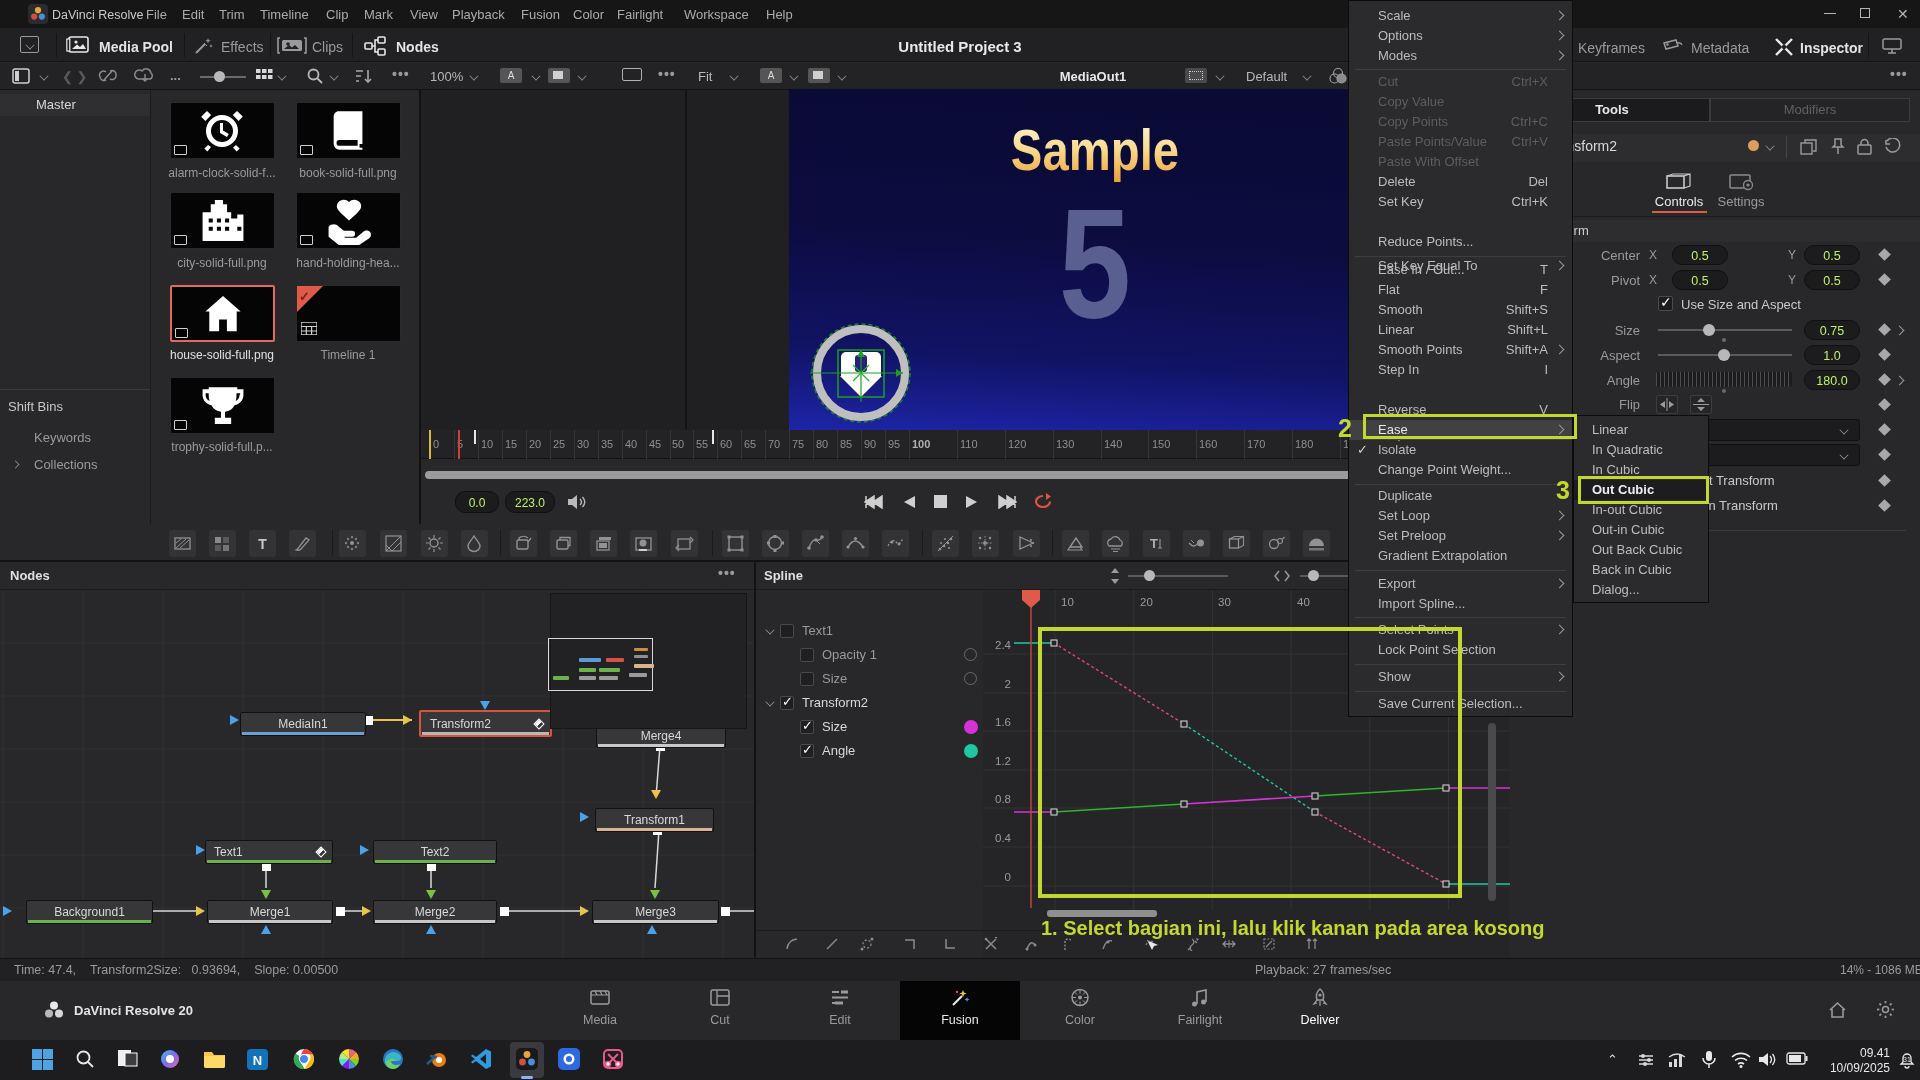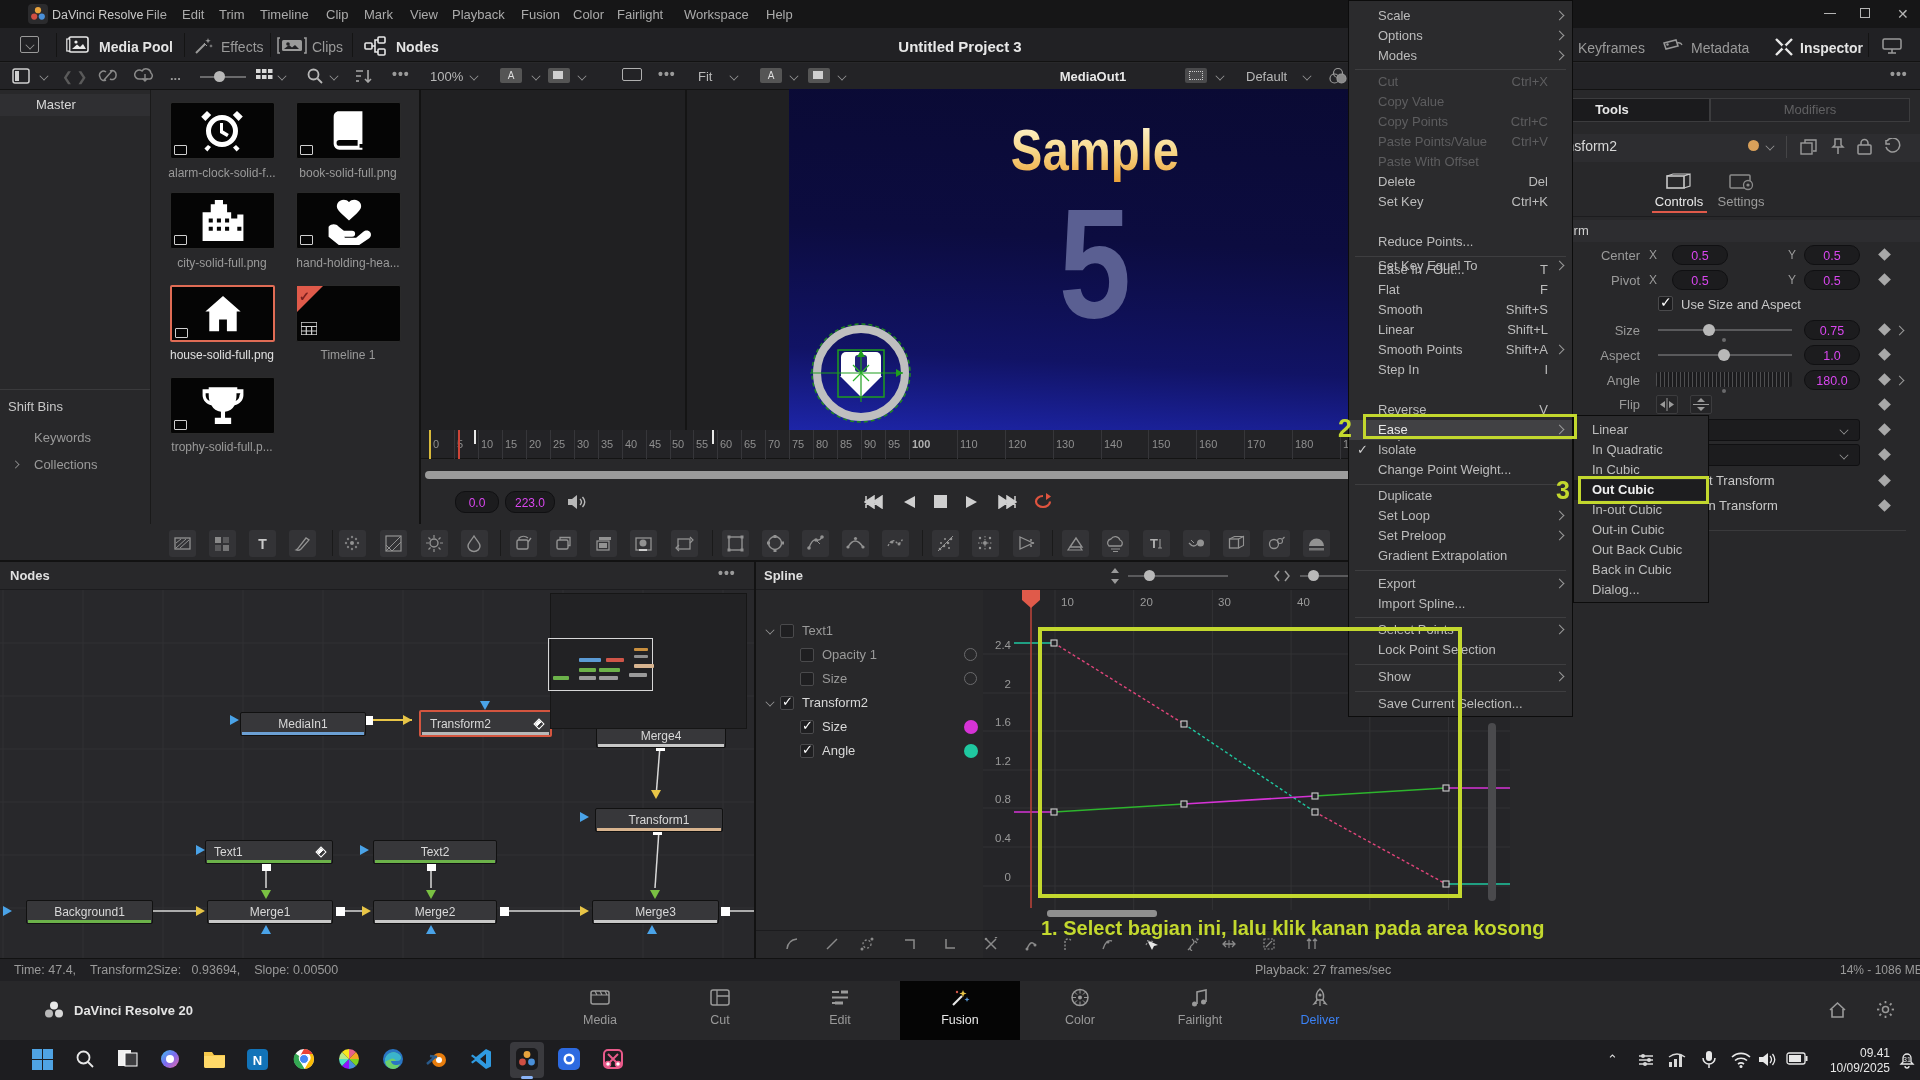--- a/index.html
+++ b/index.html
@@ -1,21 +1,21 @@
 <!DOCTYPE html>
 <html><head><meta charset="utf-8"><style>
 *{margin:0;padding:0;box-sizing:border-box}
 html,body{width:1920px;height:1080px;overflow:hidden;background:#28282a;font-family:"Liberation Sans",sans-serif}
 .abs{position:absolute}
 #root{position:relative;width:1920px;height:1080px;background:#28282a;overflow:hidden}
 .tb-text{color:#ababab;font-size:13px}
 .chev{display:inline-block;width:8px;height:8px;border-right:1.5px solid #9a9a9a;border-bottom:1.5px solid #9a9a9a;transform:rotate(45deg) scale(.8)}
 .chev-r{display:inline-block;width:7px;height:7px;border-right:1.5px solid #9a9a9a;border-top:1.5px solid #9a9a9a;transform:rotate(45deg)}
 .vsep{position:absolute;width:1px;background:#141414}
-.inbox{position:absolute;background:#1c1c1e;border:1px solid #101012;border-radius:10px;color:#d946ef;font-size:12px;text-align:center}
+.inbox{position:absolute;background:#1c1c1e;border:1px solid #101012;border-radius:10px;color:#bef264;font-size:12px;text-align:center}
 .diamond{position:absolute;width:9px;height:9px;background:#a8a8a8;transform:rotate(45deg)}
 .menu-item{position:absolute;left:0;width:100%;height:20px;line-height:20px;padding-left:29px;color:#bcbcbc;font-size:13px}
 .menu-item .sc{position:absolute;right:24px;color:#bcbcbc}
 .menu-item.gray,.menu-item.gray .sc{color:#5d5d5f}
 .menu-item .ar{position:absolute;right:9px;top:6px}
 .msep{position:absolute;left:6px;right:6px;height:1px;background:#3e3e40}
 .node{position:absolute;background:#37373a;border:1px solid #111;border-radius:2px;color:#d8d8d8;font-size:12px;text-align:center;z-index:3}
 .node .ul{position:absolute;left:1px;right:1px;bottom:0px;height:3px}
 .thumb{position:absolute;width:105px;height:57px;background:#050505;border:1px solid #2a2a2a;border-radius:2px}
 .tlabel{position:absolute;width:120px;text-align:center;color:#9a9a9a;font-size:12px;white-space:nowrap;overflow:hidden}
@@ -591,21 +591,21 @@
 <rect x="656" y="180" width="9" height="9" fill="#fff"></rect>
 </svg>
 <div class="node" style="left:240px;top:150px;width:126px;height:24px;line-height:22px;">MediaIn1<div class="ul" style="background:#6ca0d4"></div></div>
 <div class="node" style="left:419px;top:148px;width:133px;height:27px;line-height:24px;border:2px solid #d4553f;text-align:left;padding-left:9px">Transform2<span style="position:absolute;right:7px;top:8px;width:8px;height:8px;border:1px solid #fff;transform:rotate(45deg);background:linear-gradient(90deg,#fff 50%,#37373a 50%)"></span><div class="ul" style="background:#b8b8b8"></div></div>
 <div class="node" style="left:205px;top:278px;width:128px;height:24px;line-height:22px;text-align:left;padding-left:8px">Text1<span style="position:absolute;right:7px;top:7px;width:8px;height:8px;border:1px solid #fff;transform:rotate(45deg);background:linear-gradient(90deg,#fff 50%,#37373a 50%)"></span><div class="ul" style="background:#6cb24a"></div></div>
 <div class="node" style="left:373px;top:278px;width:124px;height:24px;line-height:22px;">Text2<div class="ul" style="background:#6cb24a"></div></div>
 <div class="node" style="left:26px;top:338px;width:127px;height:24px;line-height:22px;">Background1<div class="ul" style="background:#6cb24a"></div></div>
 <div class="node" style="left:207px;top:338px;width:126px;height:24px;line-height:22px;">Merge1<div class="ul" style="background:#c8c8c8"></div></div>
 <div class="node" style="left:373px;top:338px;width:124px;height:24px;line-height:22px;">Merge2<div class="ul" style="background:#c8c8c8"></div></div>
 <div class="node" style="left:592px;top:338px;width:127px;height:24px;line-height:22px;">Merge3<div class="ul" style="background:#c8c8c8"></div></div>
-<div class="node" style="left:595px;top:246px;width:128px;height:24px;line-height:22px;">Transform1<div class="ul" style="background:#d8b48f"></div></div>
+<div class="node" style="left:595px;top:246px;width:119px;height:24px;line-height:22px;">Transform1<div class="ul" style="background:#d8b48f"></div></div>
 <div class="node" style="left:596px;top:162px;width:130px;height:24px;line-height:22px;">Merge4<div class="ul" style="background:#c8c8c8"></div></div>
 <div class="abs" style="left:550px;top:31px;width:197px;height:136px;background:#222224;border:1px solid #161616;z-index:5">
 <div class="abs" style="left:-3px;top:44px;width:105px;height:53px;border:1px solid #d8d8d8"></div>
 <div class="abs" style="left:83px;top:54px;width:14px;height:3px;background:#c98f3e;border-radius:1px"></div>
 <div class="abs" style="left:83px;top:61px;width:14px;height:3px;background:#8f8f8f;border-radius:1px"></div>
 <div class="abs" style="left:28px;top:64px;width:22px;height:4px;background:#5b9bd5;border-radius:1px"></div>
 <div class="abs" style="left:55px;top:64px;width:18px;height:4px;background:#d05548;border-radius:1px"></div>
 <div class="abs" style="left:28px;top:74px;width:17px;height:4px;background:#6cb24a;border-radius:1px"></div>
 <div class="abs" style="left:48px;top:74px;width:21px;height:4px;background:#6cb24a;border-radius:1px"></div>
 <div class="abs" style="left:83px;top:70px;width:20px;height:4px;background:#d8b48f;border-radius:1px"></div>
@@ -959,21 +959,21 @@
       <path d="M9 18 V6 l9-2 v12" fill="none" stroke="#9a9a9a" stroke-width="1.6"></path>
       <circle cx="6.5" cy="18" r="2.5" fill="#9a9a9a"></circle>
       <circle cx="15.5" cy="16" r="2.5" fill="#9a9a9a"></circle>
     </svg>
 <div class="abs" style="left:1150px;top:1013px;width:100px;text-align:center;color:#9a9a9a;font-size:12.5px">Fairlight</div>
 <svg class="abs" style="left:1308px;top:986px" width="24" height="23" viewBox="0 0 24 23">
       <path d="M12 3 q5 4 3 11 h-6 q-2-7 3-11z" fill="none" stroke="#9a9a9a" stroke-width="1.5"></path>
       <circle cx="12" cy="9" r="1.6" fill="#9a9a9a"></circle>
       <path d="M9 14 l-3 4 3-1 M15 14 l3 4 -3-1 M12 15 v5" stroke="#9a9a9a" stroke-width="1.3" fill="none"></path>
     </svg>
-<div class="abs" style="left:1270px;top:1013px;width:100px;text-align:center;color:#3b82f6;font-size:12.5px">Deliver</div>
+<div class="abs" style="left:1270px;top:1013px;width:100px;text-align:center;color:#ffffff;font-size:12.5px">Deliver</div>
 <svg class="abs" style="left:1828px;top:1001px" width="19" height="18" viewBox="0 0 19 18">
       <path d="M2 9 L9.5 2 L17 9 M4 8 V16 H15 V8" fill="none" stroke="#9a9a9a" stroke-width="1.6"></path>
     </svg>
 <svg class="abs" style="left:1876px;top:1000px" width="19" height="19" viewBox="0 0 19 19">
       <circle cx="9.5" cy="9.5" r="3" fill="none" stroke="#9a9a9a" stroke-width="1.5"></circle>
       <g stroke="#9a9a9a" stroke-width="1.8">
         <path d="M9.5 9.5 m6.20 0.00 l2.30 0.00"></path>
         <path d="M9.5 9.5 m4.39 4.38 l1.63 1.63"></path>
         <path d="M9.5 9.5 m0.00 6.20 l0.00 2.30"></path>
         <path d="M9.5 9.5 m-4.38 4.39 l-1.62 1.63"></path>

